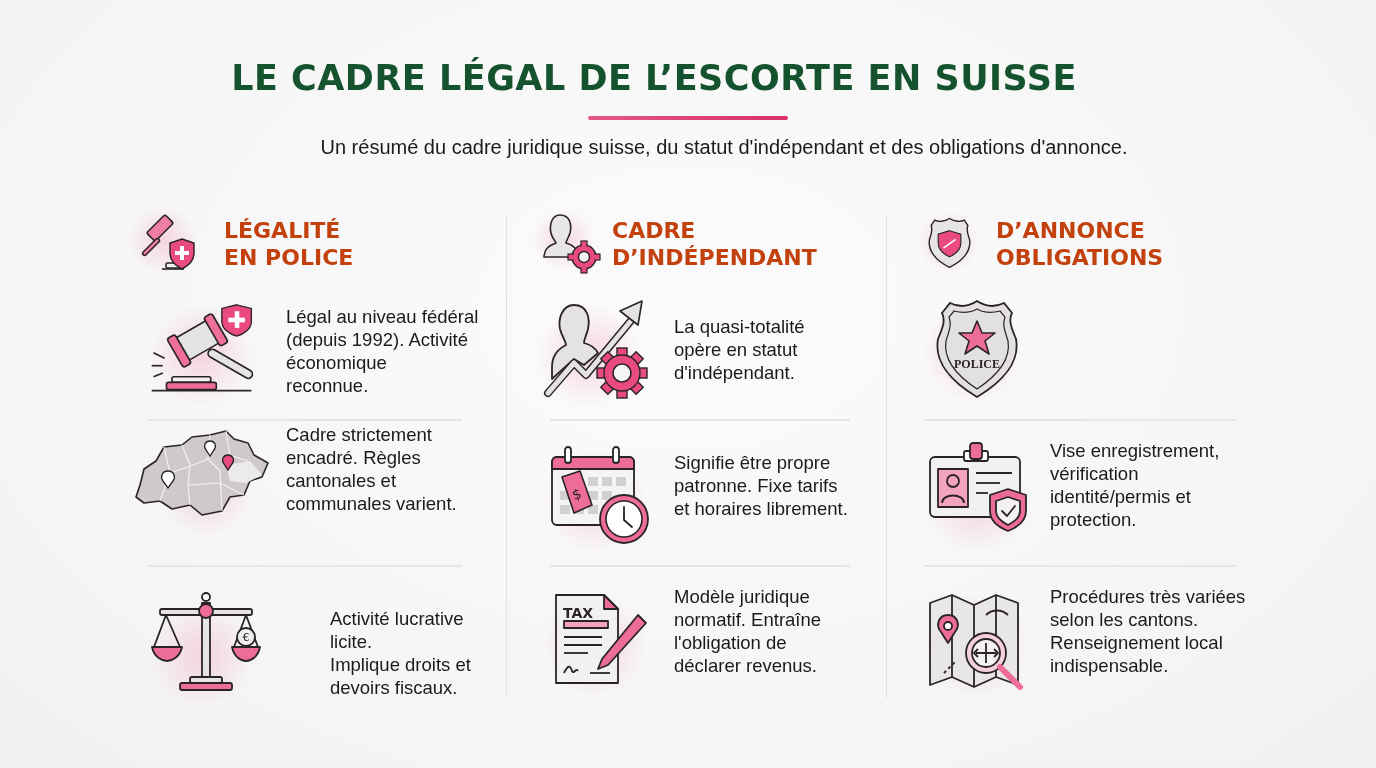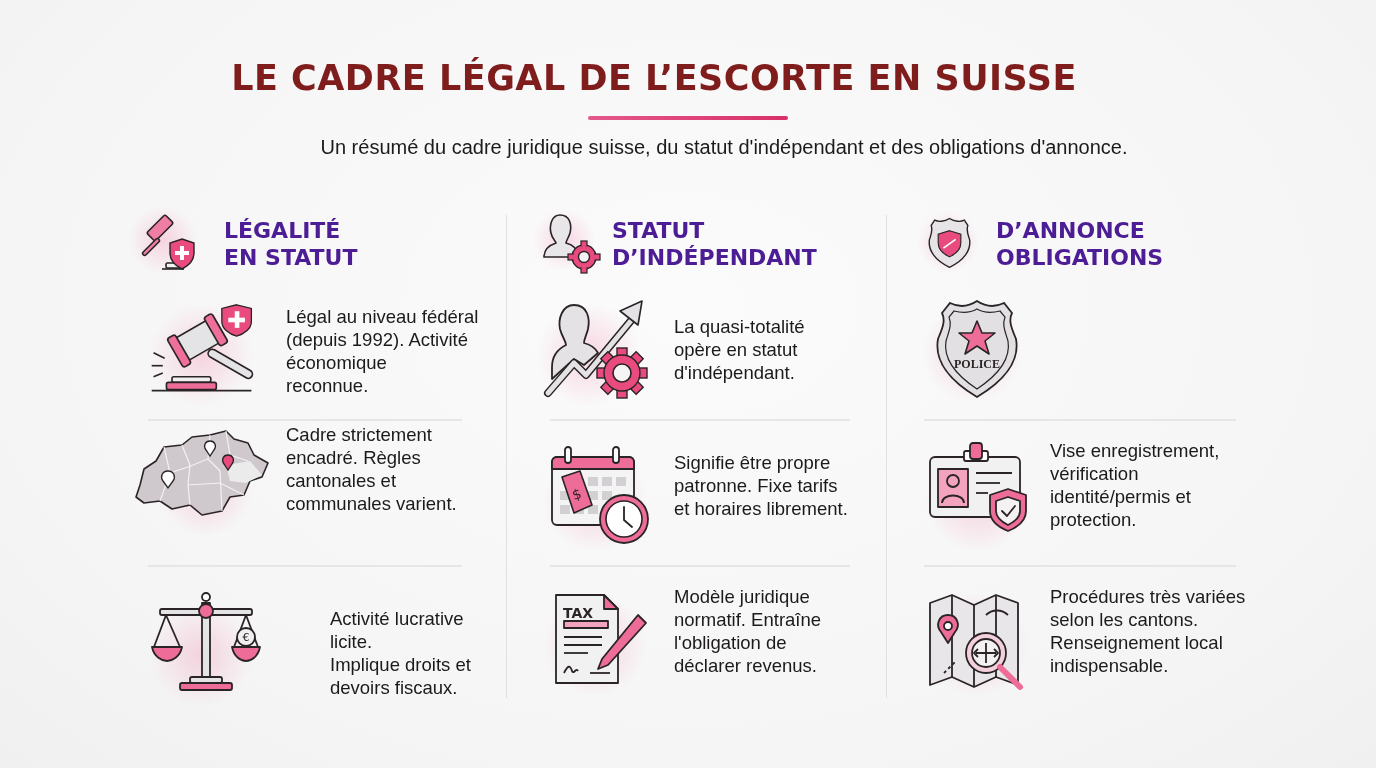--- a/index.html
+++ b/index.html
@@ -6,37 +6,37 @@
   html, body { width: 1376px; height: 768px; overflow: hidden; }
   body {
     background: radial-gradient(ellipse at 50% 40%, #fbfbfb 0%, #f5f5f6 70%, #f0f0f1 100%);
     font-family: "Liberation Sans", "DejaVu Sans", sans-serif;
     color: #1c1a1b;
     position: relative;
   }
   .title {
     position: absolute; left: 0; top: 58px; width: 1308px;
     text-align: center; font-family: "DejaVu Sans", sans-serif;
-    font-weight: bold; font-size: 35px; letter-spacing: 0.5px; color: #7f1d1d;
+    font-weight: bold; font-size: 35px; letter-spacing: 0.5px; color: #14532d;
   }
   .accent-line {
     position: absolute; left: 588px; top: 116px; width: 200px; height: 4px;
     border-radius: 2px; background: linear-gradient(90deg, #e4588a, #d8306a);
   }
   .subtitle {
     position: absolute; left: 0; top: 136px; width: 1376px; text-align: center;
     font-family: "Liberation Sans", sans-serif; font-size: 20px; color: #1c1a1b; margin-left: 36px;
   }
   .col-sep { position: absolute; top: 215px; width: 1px; height: 483px; background: #e1e1e3; }
   .column { position: absolute; top: 205px; }
   .col-head { position: relative; height: 75px; }
   .col-head .hicon { position: absolute; left: 0; top: 6px; width: 62px; height: 62px; }
   .col-head .htitle {
     position: absolute; top: 12px; font-family: "DejaVu Sans", sans-serif;
-    font-weight: bold; font-size: 22px; line-height: 27px; color: #4c1d95; white-space: nowrap;
+    font-weight: bold; font-size: 22px; line-height: 27px; color: #c2410c; white-space: nowrap;
   }
   .item { position: absolute; left: 0; }
   .item .iicon { position: absolute; width: 120px; height: 110px; }
   .item .itext {
     position: absolute; font-family: "Liberation Sans", sans-serif;
     font-size: 18.5px; line-height: 23px; color: #1c1a1b; white-space: pre-line;
   }
   .divider { position: absolute; height: 2px; background: #e6e6e8; }
   .glow { position: absolute; border-radius: 50%; background: radial-gradient(circle, rgba(240,120,160,0.28) 0%, rgba(240,120,160,0) 70%); }
   svg { overflow: visible; }
@@ -60,21 +60,21 @@
         <rect x="4" y="34" width="22" height="4" rx="2" transform="rotate(-45 15 36)" fill="#ef7ea3"></rect>
         <rect x="30" y="52" width="18" height="5" rx="1.5" fill="#f2f2f3"></rect>
         <line x1="26" y1="58" x2="48" y2="58"></line>
       </g>
       <path d="M46 28 L58 32 V42 C58 50 52 55 46 58 C40 55 34 50 34 42 V32 Z" fill="#e94b7f" stroke="#2a2426" stroke-width="1.4"></path>
       <rect x="44" y="35" width="4" height="14" fill="#fff"></rect>
       <rect x="39" y="40" width="14" height="4" fill="#fff"></rect>
     </svg>
     <div class="htitle" style="left:88px;">
       <div>LÉGALITÉ</div>
-      <div>EN STATUT</div>
+      <div>EN POLICE</div>
     </div>
   </div>
 
   <div class="item" style="top:90px;width:360px;height:110px;">
     <div class="glow" style="left:10px;top:10px;width:110px;height:100px;"></div>
     <svg class="iicon" viewBox="0 0 130 110" style="left:12px;top:0;">
       <g stroke="#2a2426" stroke-width="1.8" stroke-linejoin="round">
         <g transform="rotate(-30 55 45)">
           <rect x="32" y="30" width="44" height="28" rx="3" fill="#e4e4e6"></rect>
           <rect x="26" y="26" width="10" height="36" rx="3" fill="#ef6f9b"></rect>
@@ -162,21 +162,21 @@
           <rect x="-3" y="-16" width="6" height="6"></rect>
             <rect x="-3" y="10" width="6" height="6"></rect>
           <rect x="-16" y="-3" width="6" height="6"></rect>
             <rect x="10" y="-3" width="6" height="6"></rect>
         </g>
         <circle r="11" fill="#e94b7f"></circle>
         <circle r="5.5" fill="#f6f4f5" stroke="#2a2426" stroke-width="1.4"></circle>
       </g>
     </svg>
     <div class="htitle" style="left:72px;">
-      <div>STATUT</div>
+      <div>CADRE</div>
       <div>D’INDÉPENDANT</div>
     </div>
   </div>
 
   <div class="item" style="top:90px;width:340px;height:110px;">
     <div class="glow" style="left:-6px;top:10px;width:110px;height:100px;"></div>
     <svg class="iicon" viewBox="0 0 110 110" style="left:4px;top:0;width:110px;height:110px;">
       <path d="M30 10 C44 10 46 24 44 34 C42 42 40 44 40 48 C48 50 52 54 54 58 L40 70 L30 64 L8 84 V72 C8 60 14 54 22 50 C22 46 18 42 16 34 C14 24 18 10 30 10Z" fill="#e4e2e4" stroke="#2a2426" stroke-width="1.8" stroke-linejoin="round"></path>
       <path d="M4 98 L30 68 L42 80 L90 22" fill="none" stroke="#2a2426" stroke-width="8" stroke-linecap="round" stroke-linejoin="round"></path>
       <path d="M4 98 L30 68 L42 80 L90 22" fill="none" stroke="#e4e2e4" stroke-width="5" stroke-linecap="round" stroke-linejoin="round"></path>

